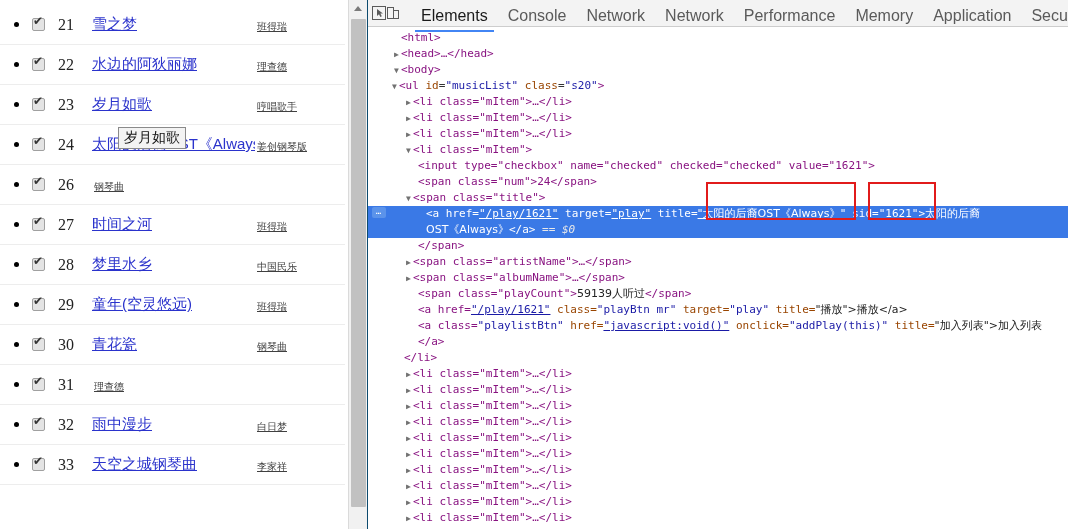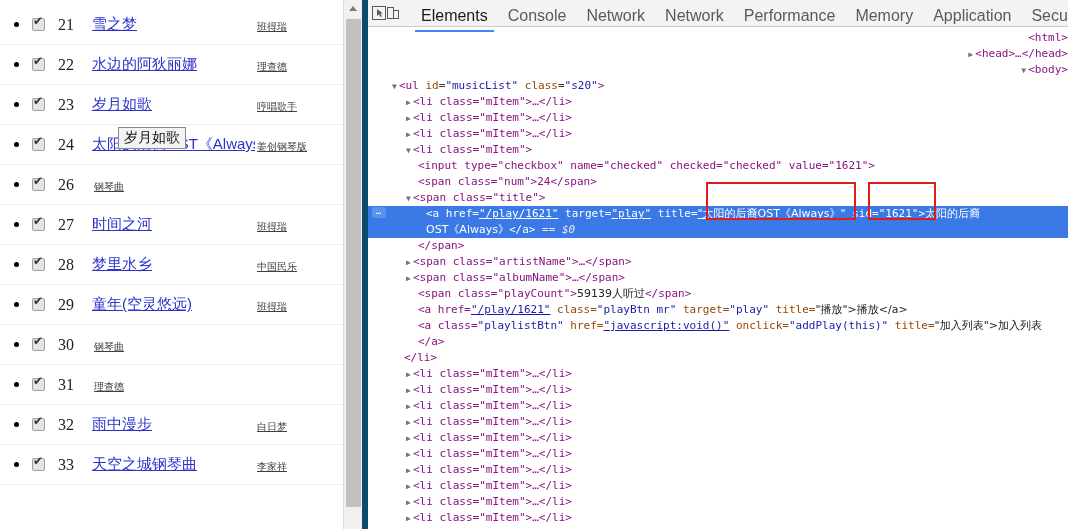--- a/index.html
+++ b/index.html
@@ -17,21 +17,21 @@
     background: #fff;
   }
 
   
   .page-pane {
     position: relative;
     width: 368px; height: 529px;
     background: #ffffff;
     overflow: hidden;
     flex: 0 0 368px;
-    border-right: 6px solid #0c4a6e;
+    border-right: 1px solid #0c4a6e;
   }
   .music-list {
     list-style: none;
     margin: 0;
     padding: 0;
     position: absolute;
     top: 5px; left: 0;
     width: 345px;
   }
   .m-item {
@@ -245,21 +245,21 @@
     left: 4px; top: 1px;
     width: 14px; height: 11px;
     background: #5b93ea;
     border-radius: 2px;
     color: #fff;
     font-size: 9px;
     line-height: 9px;
     text-align: center;
     letter-spacing: 1px;
   }
-  .ind1 { padding-left: 24px; text-align: right; }
+  .ind1 { padding-left: 24px; }
   .ind2 { padding-left: 22px; }
   .ind3 { padding-left: 36px; }
   .ind4 { padding-left: 50px; }
   .cont { padding-left: 50px; }
 
   
   .anno {
     position: absolute;
     border: 2px solid #e11b1b;
     pointer-events: none;
@@ -325,20 +325,21 @@
           <span class="bullet"></span>
           <span class="cb"></span>
           <span class="num">29</span>
           <span class="title-cell"><a>童年(空灵悠远)</a></span>
           <span class="artist-cell"><a>班得瑞</a></span>
         </li>
         <li class="m-item">
           <span class="bullet"></span>
           <span class="cb"></span>
           <span class="num">30</span>
+          <span class="title-cell"><a>青花瓷</a></span>
           <span class="artist-cell"><a>钢琴曲</a></span>
         </li>
         <li class="m-item">
           <span class="bullet"></span>
           <span class="cb"></span>
           <span class="num">31</span>
           <span class="artist-cell"><a>理查德</a></span>
         </li>
         <li class="m-item">
           <span class="bullet"></span>

